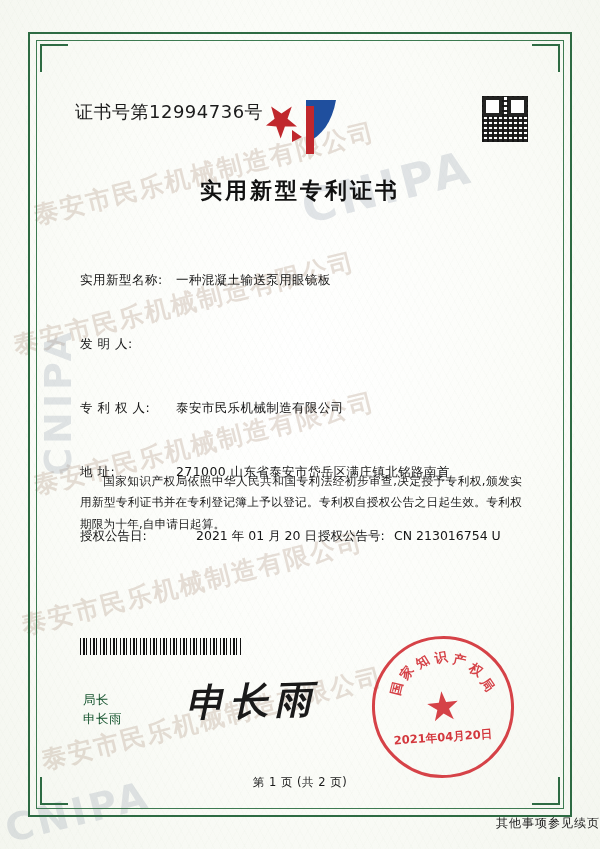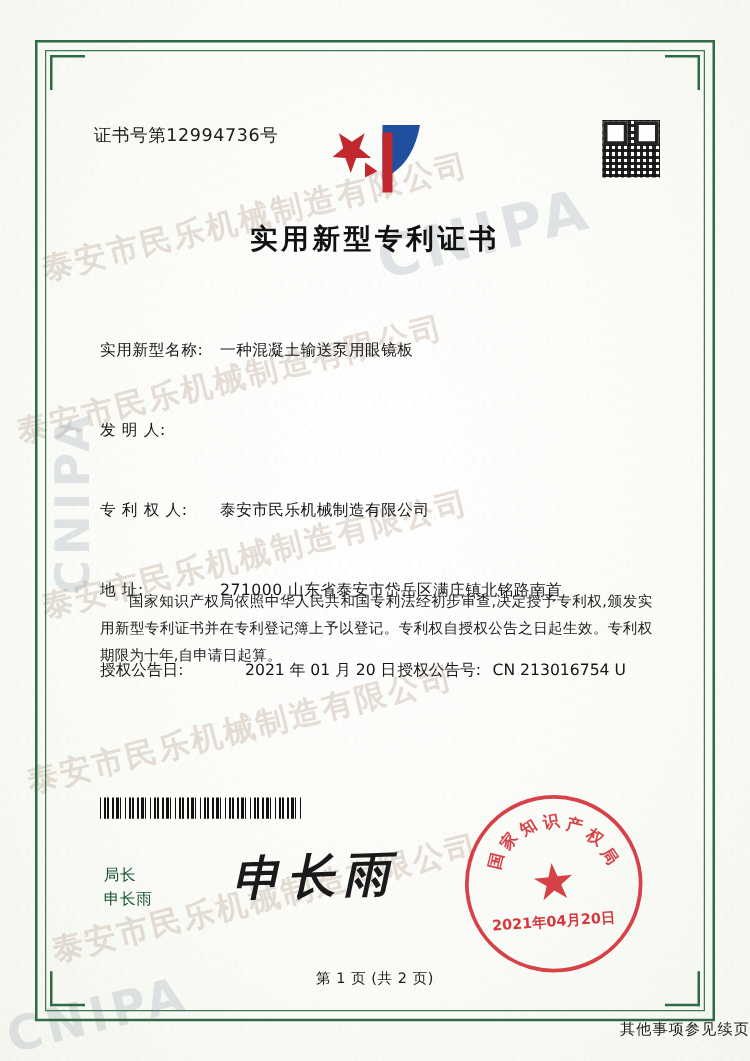--- a/index.html
+++ b/index.html
@@ -92,21 +92,21 @@
     white-space: nowrap;
   }
   .wm-cnipa.big   { font-size: 46px; left: 300px; top: 160px; transform: rotate(-14deg); }
   .wm-cnipa.left  { font-size: 38px; left: -16px; top: 380px; transform: rotate(-90deg); }
   .wm-cnipa.bot   { font-size: 38px; left: 4px;   top: 790px; transform: rotate(-14deg); }
 
   
   .cert-no {
     position: absolute;
     left: 75px; top: 100px;
-    font-size: 14px;
+    font-size: 18px;
     color: #1b1b1b;
     letter-spacing: .5px;
   }
   .qr {
     position: absolute;
     right: 72px; top: 96px;
     width: 46px; height: 46px;
     background-color: #fff;
     background-image:
       repeating-linear-gradient(0deg, #111 0 2.5px, transparent 2.5px 5px),

